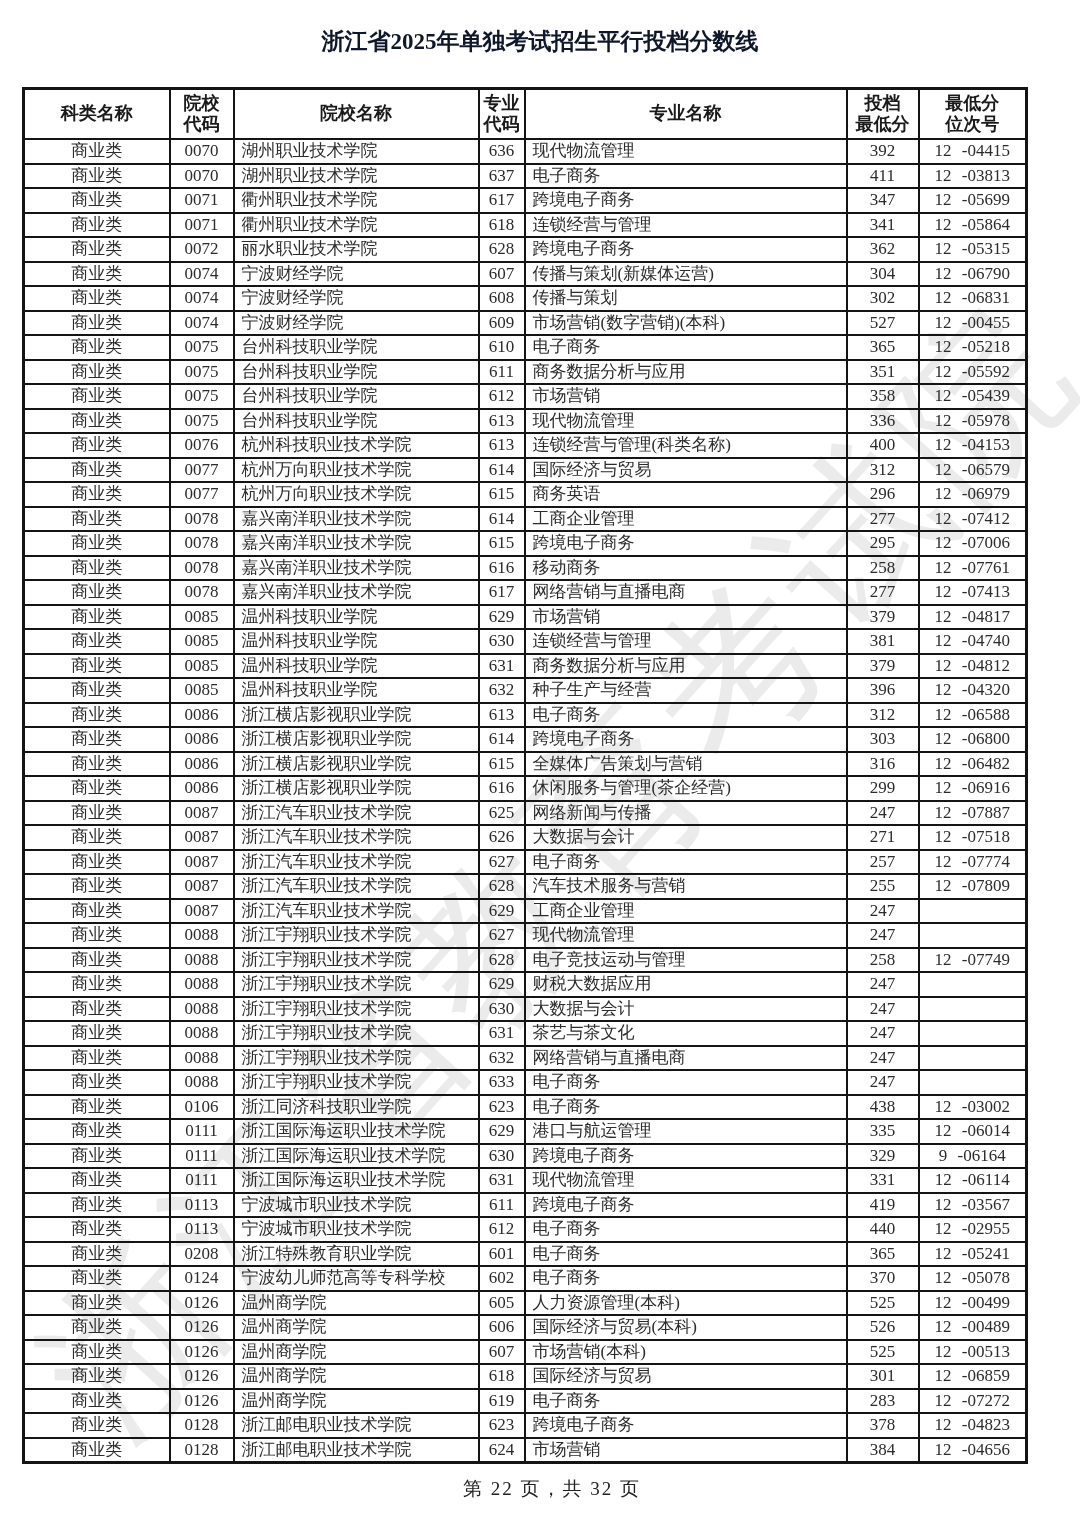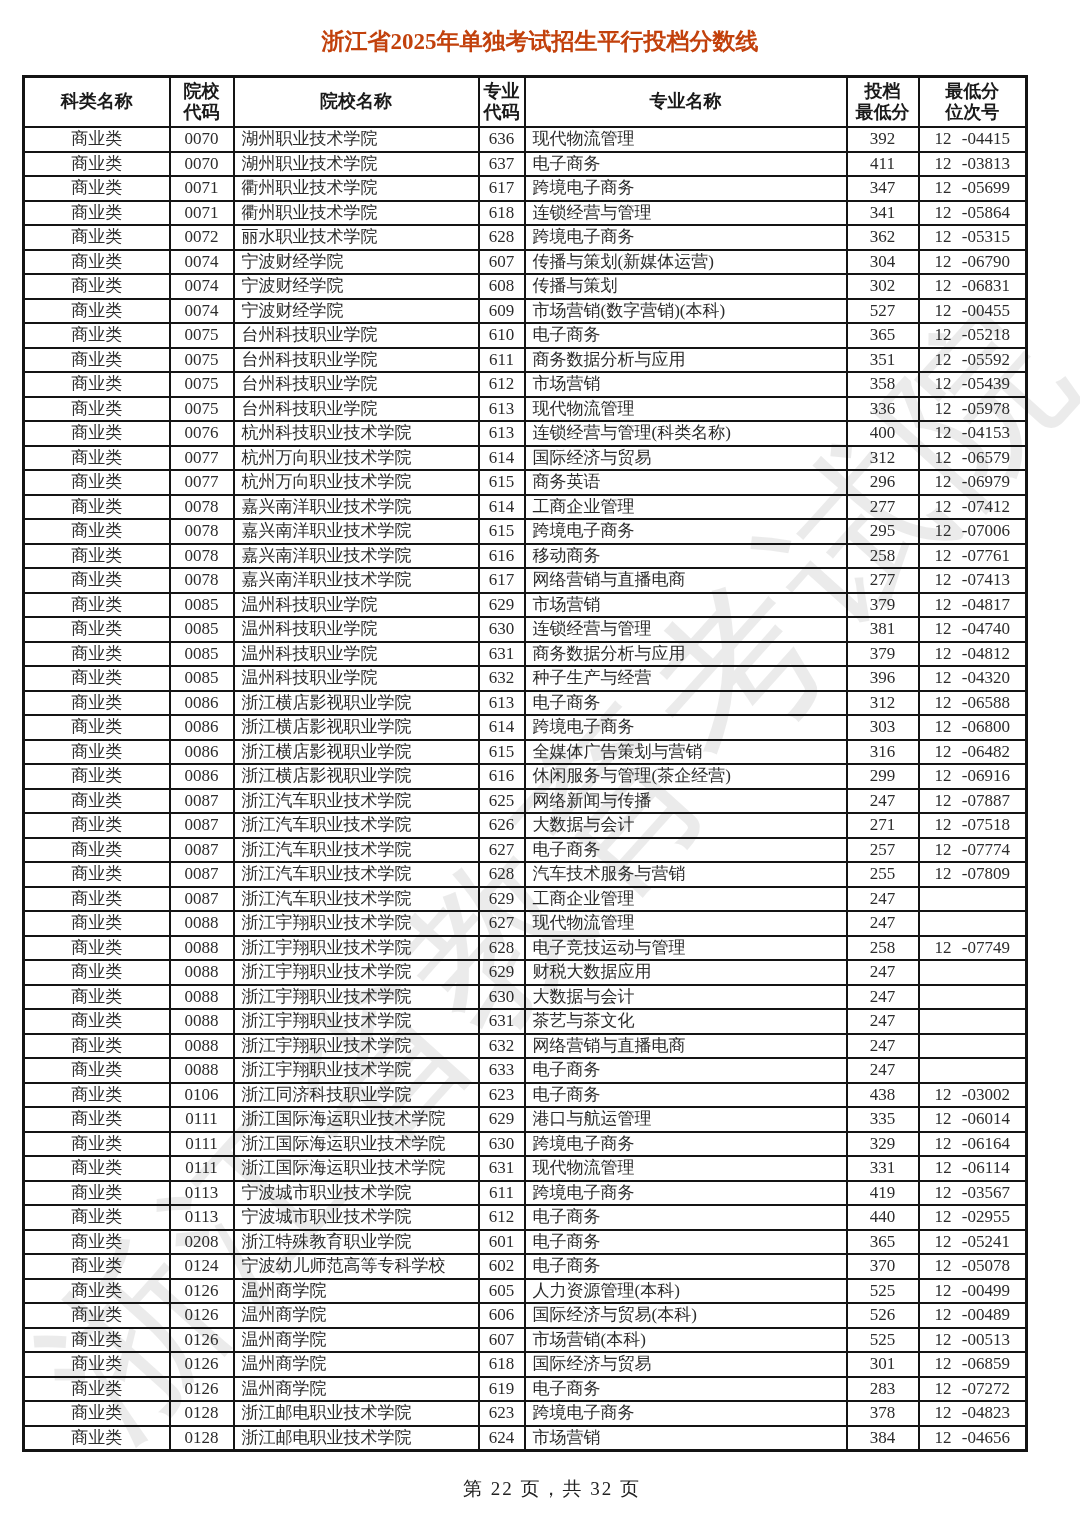--- a/index.html
+++ b/index.html
@@ -22,37 +22,37 @@
     z-index:0;
     pointer-events:none;
   }
   .page-title{
     position:absolute;
     top:26px;left:0;
     width:100%;
     text-align:center;
     font-size:23px;
     font-weight:bold;
-    color:#c2410c;
+    color:#0f172a;
     z-index:2;
   }
   table.score-table{
     position:absolute;
     left:22px;top:75px;
     width:1003px;
     border-collapse:collapse;
     table-layout:fixed;
     z-index:1;
   }
   .score-table th,.score-table td{
     border:2px solid #141414;
     overflow:hidden;
     background:transparent;
   }
-  .score-table{border:3px solid #141414;}
+  .score-table{border:3px solid #141414;margin-top:12px;}
   .score-table th{
     font-weight:bold;
     font-size:18px;
     height:46px;
     text-align:center;
     vertical-align:middle;
     white-space:pre-line;
     line-height:1.18;
     padding:1px 0;
     color:#1a1a1a;
@@ -482,21 +482,21 @@
         <td class="c5">335</td>
         <td class="c6">12 -06014</td>
       </tr>
       <tr>
         <td class="c0">商业类</td>
         <td class="c1">0111</td>
         <td class="c2">浙江国际海运职业技术学院</td>
         <td class="c3">630</td>
         <td class="c4">跨境电子商务</td>
         <td class="c5">329</td>
-        <td class="c6">12 -06164</td>
+        <td class="c6">9 -06164</td>
       </tr>
       <tr>
         <td class="c0">商业类</td>
         <td class="c1">0111</td>
         <td class="c2">浙江国际海运职业技术学院</td>
         <td class="c3">631</td>
         <td class="c4">现代物流管理</td>
         <td class="c5">331</td>
         <td class="c6">12 -06114</td>
       </tr>

